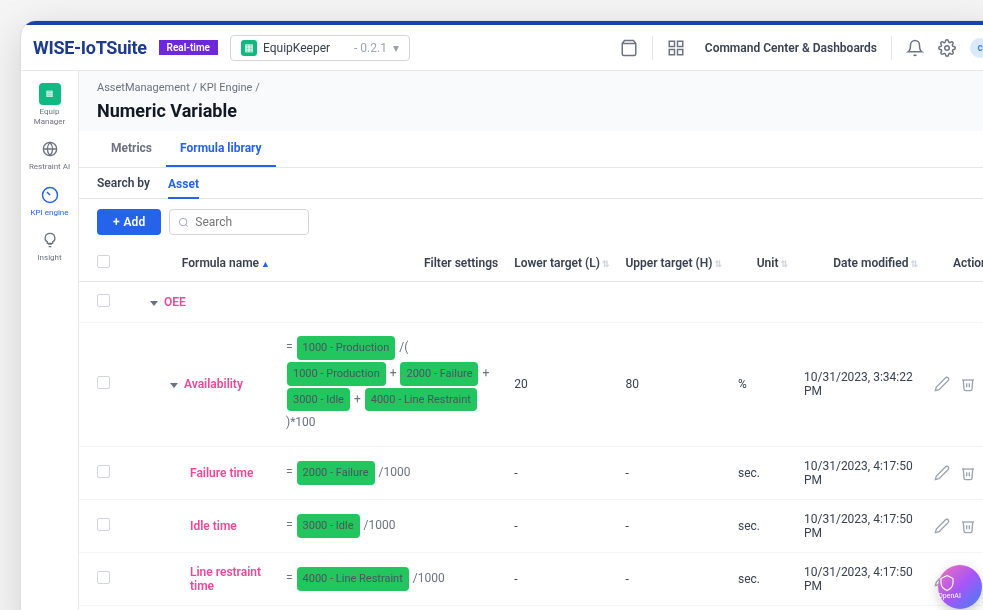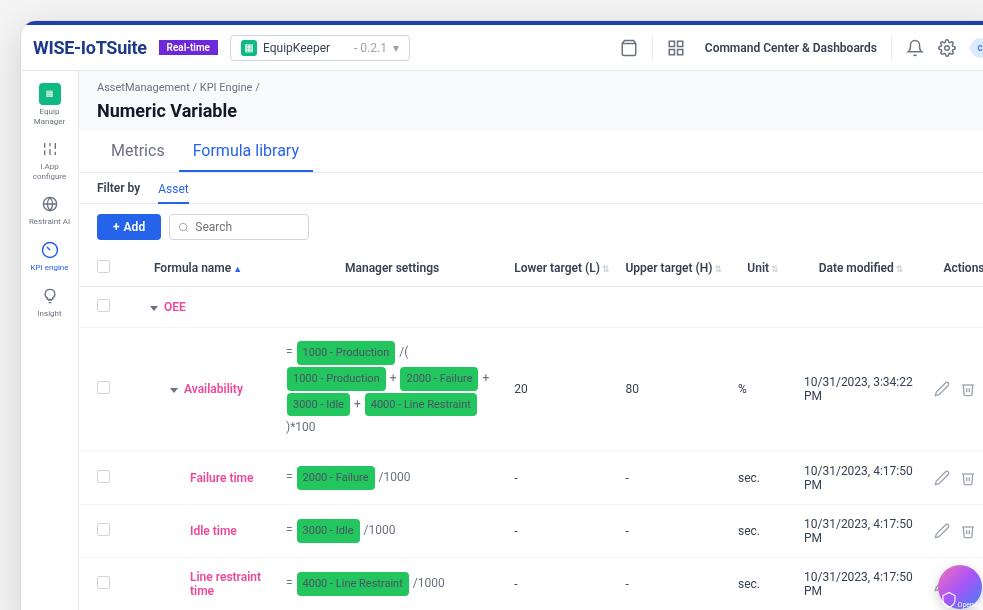--- a/index.html
+++ b/index.html
@@ -21,46 +21,46 @@
 .sidebar{width:58px;background:#fff;border-right:1px solid #e5e7eb;display:flex;flex-direction:column;padding-top:6px}
 .sb-item{display:flex;flex-direction:column;align-items:center;gap:2px;padding:6px 2px;cursor:pointer;color:#6b7280;font-size:8px;text-align:center;line-height:1.2}
 .sb-item.active{color:#2563eb}
 .sb-ic{width:22px;height:22px;display:flex;align-items:center;justify-content:center;border-radius:4px}
 .sb-item:first-child .sb-ic{background:#10b981;color:#fff}
 .main{flex:1;background:#f9fafb;overflow:hidden;display:flex;flex-direction:column}
 .crumb{padding:10px 18px 4px;font-size:11px;color:#6b7280}
 .crumb a{color:#6b7280;text-decoration:none}
 .h1{padding:2px 18px 10px;font-size:18px;font-weight:700;color:#111827}
 .tabs{display:flex;gap:0;padding:0 18px;border-bottom:1px solid #e5e7eb;background:#fff;margin:0}
-.tab{padding:10px 14px;font-size:16px;font-weight:400;color:#6b7280;cursor:pointer;border-bottom:2px solid transparent}
+.tab{padding:10px 14px;font-size:12px;font-weight:700;color:#6b7280;cursor:pointer;border-bottom:2px solid transparent}
 .tab.active{color:#2563eb;border-bottom-color:#2563eb}
 .filterbar{display:flex;align-items:center;padding:8px 18px;gap:18px;font-size:12px;background:#fff;border-bottom:1px solid #e5e7eb}
 .filterbar .lab{font-weight:600;color:#374151}
-.sub-tab{color:#2563eb;font-weight:400;border-bottom:2px solid #2563eb;padding-bottom:6px;margin-bottom:-9px}
+.sub-tab{color:#2563eb;font-weight:700;border-bottom:2px solid #2563eb;padding-bottom:6px;margin-bottom:-9px}
 .toolbar{display:flex;align-items:center;gap:8px;padding:10px 18px;background:#fff}
 .btn-add{background:#2563eb;color:#fff;border:none;border-radius:4px;padding:6px 16px;font-size:12px;font-weight:600;cursor:pointer;display:flex;align-items:center;gap:4px}
 .search{border:1px solid #d1d5db;border-radius:4px;padding:5px 8px;display:flex;align-items:center;gap:6px;width:140px}
 .search input{border:none;outline:none;font-size:12px;width:100%}
 .table-wrap{flex:1;overflow:auto;background:#fff}
 table{width:100%;border-collapse:collapse;font-size:12px}
-thead th{text-align:center;padding:10px 8px;font-weight:600;color:#374151;border-bottom:1px solid #e5e7eb;white-space:nowrap;position:sticky;top:0;background:#fff}
+thead th{text-align:right;padding:10px 8px;font-weight:600;color:#374151;border-bottom:1px solid #e5e7eb;white-space:nowrap;position:sticky;top:0;background:#fff}
 tbody td{padding:12px 8px;border-bottom:1px solid #f3f4f6;color:#374151;vertical-align:middle}
 .chk{width:13px;height:13px;border:1.5px solid #d1d5db;border-radius:2px;display:inline-block;cursor:pointer}
 .tree-toggle{display:inline-block;width:0;height:0;border-left:4px solid transparent;border-right:4px solid transparent;border-top:5px solid #6b7280;margin-right:6px;cursor:pointer}
 .indent-1{padding-left:24px}
 .indent-2{padding-left:44px}
 .indent-3{padding-left:64px}
 .fn{font-weight:600;color:#ec4899}
 .chip{display:inline-block;background:#22c55e;border-radius:4px;padding:2px 6px;margin:1px;color:#4b5563;font-size:11px}
 .formula{line-height:1.8;color:#6b7280}
 .sort{color:#2563eb;font-size:9px;margin-left:2px}
 .sort-g{color:#d1d5db;font-size:9px;margin-left:2px}
 .actions{display:flex;gap:10px}
 .act-ic{width:16px;height:16px;color:#9ca3af;cursor:pointer}
-.float{position:absolute;bottom:20px;right:20px;width:44px;height:44px;border-radius:50%;background:linear-gradient(135deg,#f472b6,#a855f7,#3b82f6);display:flex;flex-direction:row;align-items:flex-end;justify-content:center;color:#fff;font-size:7px;box-shadow:0 4px 12px rgba(0,0,0,.2);cursor:pointer}
+.float{position:absolute;bottom:20px;right:20px;width:44px;height:44px;border-radius:50%;background:linear-gradient(135deg,#f472b6,#a855f7,#3b82f6);display:flex;flex-direction:column;align-items:flex-start;justify-content:center;color:#fff;font-size:7px;box-shadow:0 4px 12px rgba(0,0,0,.2);cursor:pointer}
 .float svg{width:18px;height:18px}
 .col-chk{width:34px;padding-left:18px}
 .col-name{width:160px}
 .col-formula{width:auto}
 .col-lt{width:84px}
 .col-ut{width:84px}
 .col-unit{width:66px}
 .col-date{width:130px}
 .col-act{width:76px}
 </style>
@@ -115,33 +115,20 @@
 
   <div class="body">
     <div class="sidebar">
       <div class="sb-item">
         <span class="sb-ic">▦</span>
         <span>Equip Manager</span>
       </div>
       <div class="sb-item">
         <span class="sb-ic">
             <svg width="16" height="16" viewBox="0 0 24 24" fill="none" stroke="currentColor" stroke-width="2">
-              <line x1="4" y1="21" x2="4" y2="14"></line>
-              <line x1="4" y1="10" x2="4" y2="3"></line>
-              <line x1="12" y1="21" x2="12" y2="12"></line>
-              <line x1="12" y1="8" x2="12" y2="3"></line>
-              <line x1="20" y1="21" x2="20" y2="16"></line>
-              <line x1="20" y1="12" x2="20" y2="3"></line>
-            </svg>
-          </span>
-        <span>I.App configure</span>
-      </div>
-      <div class="sb-item">
-        <span class="sb-ic">
-            <svg width="16" height="16" viewBox="0 0 24 24" fill="none" stroke="currentColor" stroke-width="2">
               <circle cx="12" cy="12" r="10"></circle>
               <line x1="2" y1="12" x2="22" y2="12"></line>
               <path d="M12 2a15.3 15.3 0 0 1 4 10 15.3 15.3 0 0 1-4 10 15.3 15.3 0 0 1-4-10 15.3 15.3 0 0 1 4-10z"></path>
             </svg>
           </span>
         <span>Restraint AI</span>
       </div>
       <div class="sb-item active">
         <span class="sb-ic">
             <svg width="18" height="18" viewBox="0 0 24 24" fill="none" stroke="currentColor" stroke-width="2">
@@ -166,21 +153,21 @@
         <a>AssetManagement</a><span> / </span><a>KPI Engine</a><span> / </span>
       </div>
       <div class="h1">Numeric Variable</div>
 
       <div class="tabs">
         <div class="tab">Metrics</div>
         <div class="tab active">Formula library</div>
       </div>
 
       <div class="filterbar">
-        <span class="lab">Filter by</span>
+        <span class="lab">Search by</span>
         <span class="sub-tab">Asset</span>
       </div>
 
       <div class="toolbar">
         <button class="btn-add">
           <span>+</span>
           <span>Add</span>
         </button>
         <div class="search">
           <svg width="13" height="13" viewBox="0 0 24 24" fill="none" stroke="#9ca3af" stroke-width="2">
@@ -190,21 +177,21 @@
           <input placeholder="Search" style="">
         </div>
       </div>
 
       <div class="table-wrap">
         <table>
           <thead>
             <tr>
               <th class="col-chk"><span class="chk"></span></th>
               <th class="col-name"><span>Formula name</span><span class="sort">▲</span></th>
-              <th class="col-formula"><span>Manager settings</span></th>
+              <th class="col-formula"><span>Filter settings</span></th>
               <th class="col-lt"><span>Lower target (L)</span><span class="sort-g">⇅</span></th>
               <th class="col-ut"><span>Upper target (H)</span><span class="sort-g">⇅</span></th>
               <th class="col-unit"><span>Unit</span><span class="sort-g">⇅</span></th>
               <th class="col-date"><span>Date modified</span><span class="sort-g">⇅</span></th>
               <th class="col-act"><span>Actions</span></th>
             </tr>
           </thead>
           <tbody id="tbody">
               <tr>
                 <td class="col-chk"><span class="chk"></span></td>

